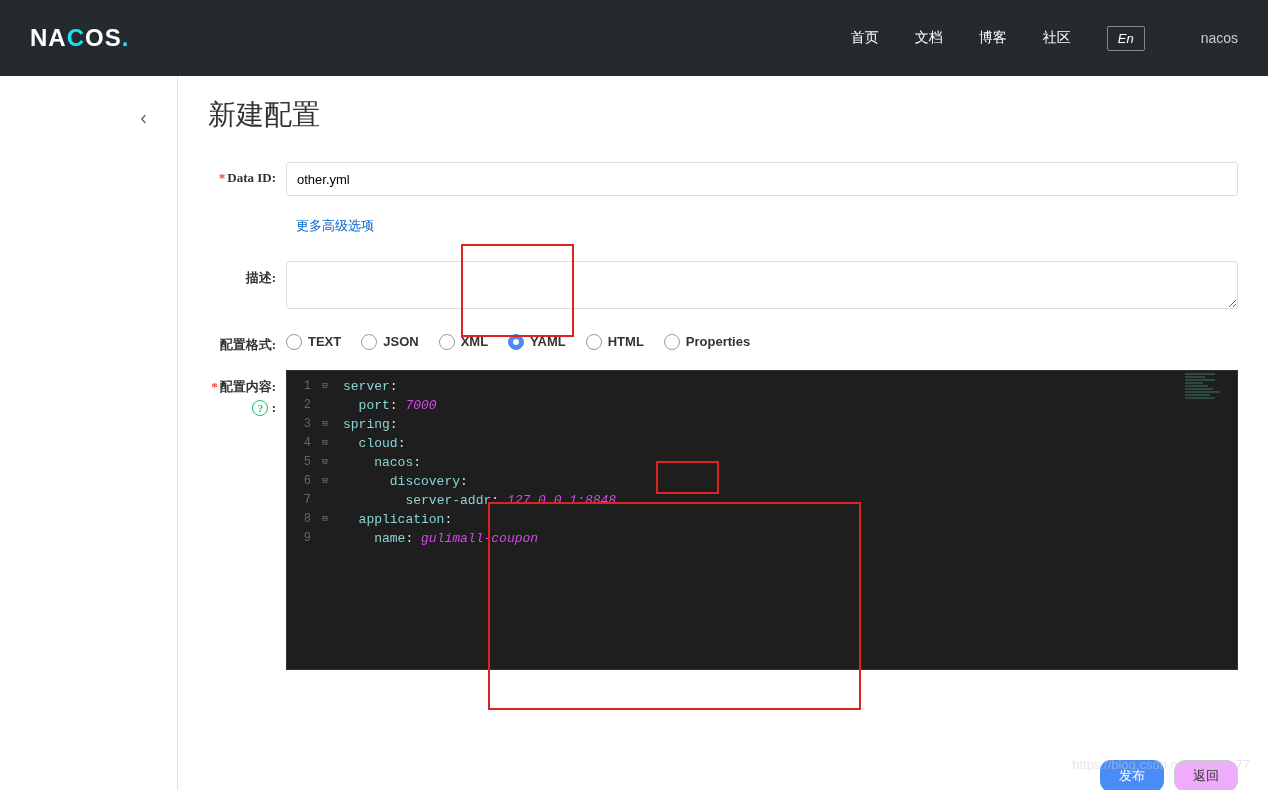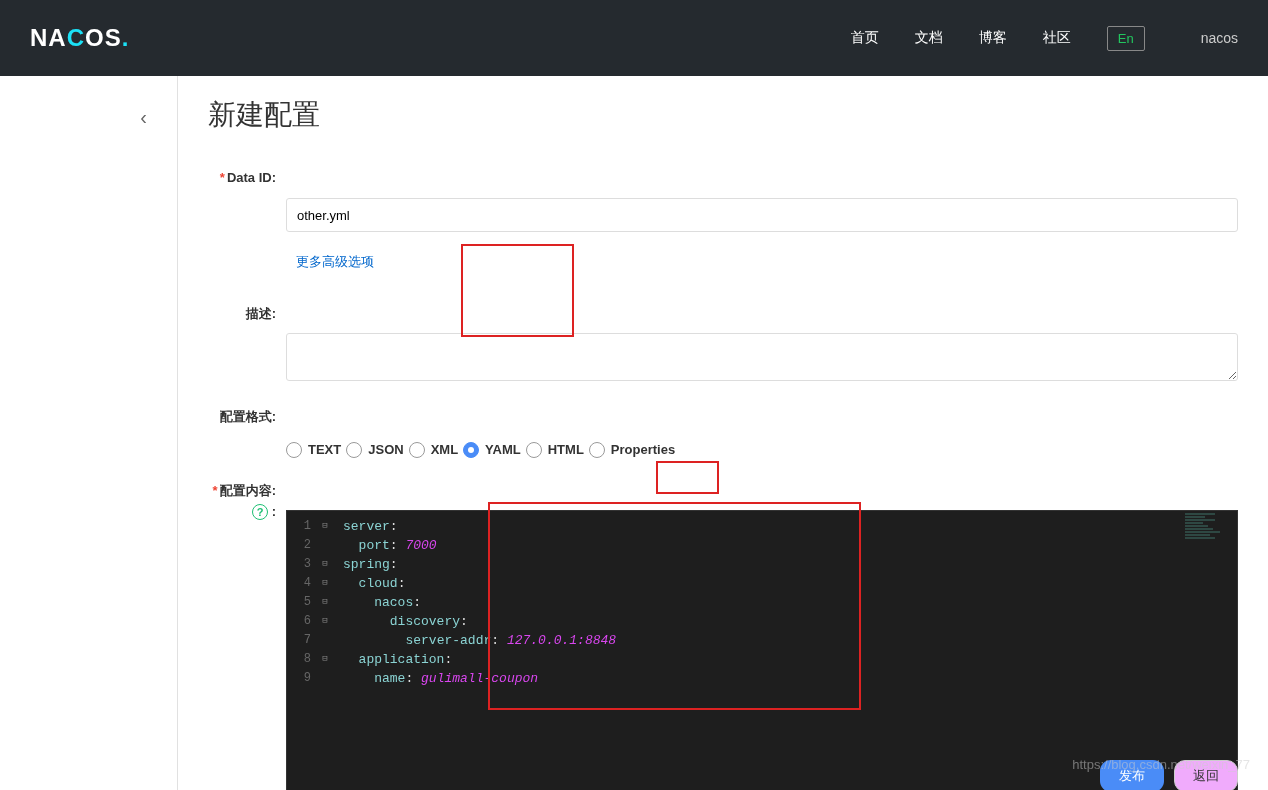--- a/index.html
+++ b/index.html
@@ -8,41 +8,41 @@
 .header { background:#252a2f; height:76px; display:flex; align-items:center; padding:0 30px; color:#fff; }
 .logo { font-size:24px; font-weight:700; letter-spacing:1px; }
 .logo .n { color:#fff; }
 .logo .a { color:#fff; }
 .logo .c { color:#1be1f6; }
 .logo .o { color:#fff; }
 .logo .s { color:#fff; }
 .logo .dot { color:#1be1f6; }
 .nav { margin-left:auto; display:flex; align-items:center; gap:36px; }
 .nav a { color:#fff; cursor:pointer; font-size:14px; }
-.lang-btn { border:1px solid #888; padding:4px 10px; border-radius:2px; cursor:pointer; color:#22c55e; font-size:13px; }
+.lang-btn { border:1px solid #888; padding:4px 10px; border-radius:2px; cursor:pointer; color:#ffffff; font-size:13px;font-style:italic; }
 .user { color:#ccc; margin-left:20px; cursor:pointer; }
 
 .body { display:flex; height:calc(790px - 64px); }
 .sidebar { width:178px; border-right:1px solid #e1e1e1; background:#fff; position:relative; }
 .sidebar .back { position:absolute; top:30px; right:30px; font-size:20px; color:#666; cursor:pointer; }
 
 .main { flex:1; padding:20px 30px; overflow:auto; position:relative; }
 .page-title { font-size:28px; font-weight:500; margin-bottom:28px; color:#333; }
 
 .form-row { display:flex; align-items:flex-start; margin-bottom:16px; }
-.form-label { width:78px; text-align:right; padding-right:10px; font-size:13px; color:#333; padding-top:8px; font-weight:700; }
+.form-label { width:78px; text-align:right; padding-right:10px; font-size:13px; color:#333; padding-top:8px; font-weight:700;font-family:Liberation Serif, serif; }
 .form-label .req { color:#e43; margin-right:2px; }
-.form-control { flex:1; position:relative;margin-top:36px; }
+.form-control { flex:1; position:relative; }
 .input { width:100%; height:34px; border:1px solid #ddd; border-radius:3px; padding:0 10px; font-size:13px; background:#fff; }
 .textarea { width:100%; height:48px; border:1px solid #ddd; border-radius:3px; padding:8px 10px; font-size:13px; resize:vertical; background:#fff; }
 .clear-icon { position:absolute; right:10px; top:9px; width:16px; height:16px; border-radius:50%; background:#ccc; color:#fff; font-size:11px; display:flex; align-items:center; justify-content:center; cursor:pointer; }
 
 .adv-link { color:#06c; font-size:13px; cursor:pointer; margin-left:88px; margin-bottom:20px; display:inline-block; line-height:2.2; }
 
-.radio-group { display:flex; gap:5px; padding-top:6px; flex-wrap:wrap; }
+.radio-group { display:flex; gap:20px; padding-top:6px; flex-wrap:wrap; }
 .radio-item { display:flex; align-items:center; gap:6px; cursor:pointer; font-weight:700; font-size:13px; }
 .radio-circle { width:16px; height:16px; border:1px solid #999; border-radius:50%; display:flex; align-items:center; justify-content:center; }
 .radio-circle.checked { border-color:#4a8cf7; background:#4a8cf7; }
 .radio-circle.checked::after { content:''; width:6px; height:6px; background:#fff; border-radius:50%; }
 
 .editor-wrap { flex:1; }
 .editor { background:#1e1e1e; border:1px solid #333; min-height:300px; display:flex; font-family:"Consolas","Courier New",monospace; font-size:13px; line-height:19px; position:relative; }
 .gutter { background:#1e1e1e; color:#666; text-align:right; padding:6px 4px 6px 10px; user-select:none; min-width:28px; }
 .gutter .ln { height:19px; font-size:12px; }
 .fold-col { background:#1e1e1e; padding:6px 4px; }

